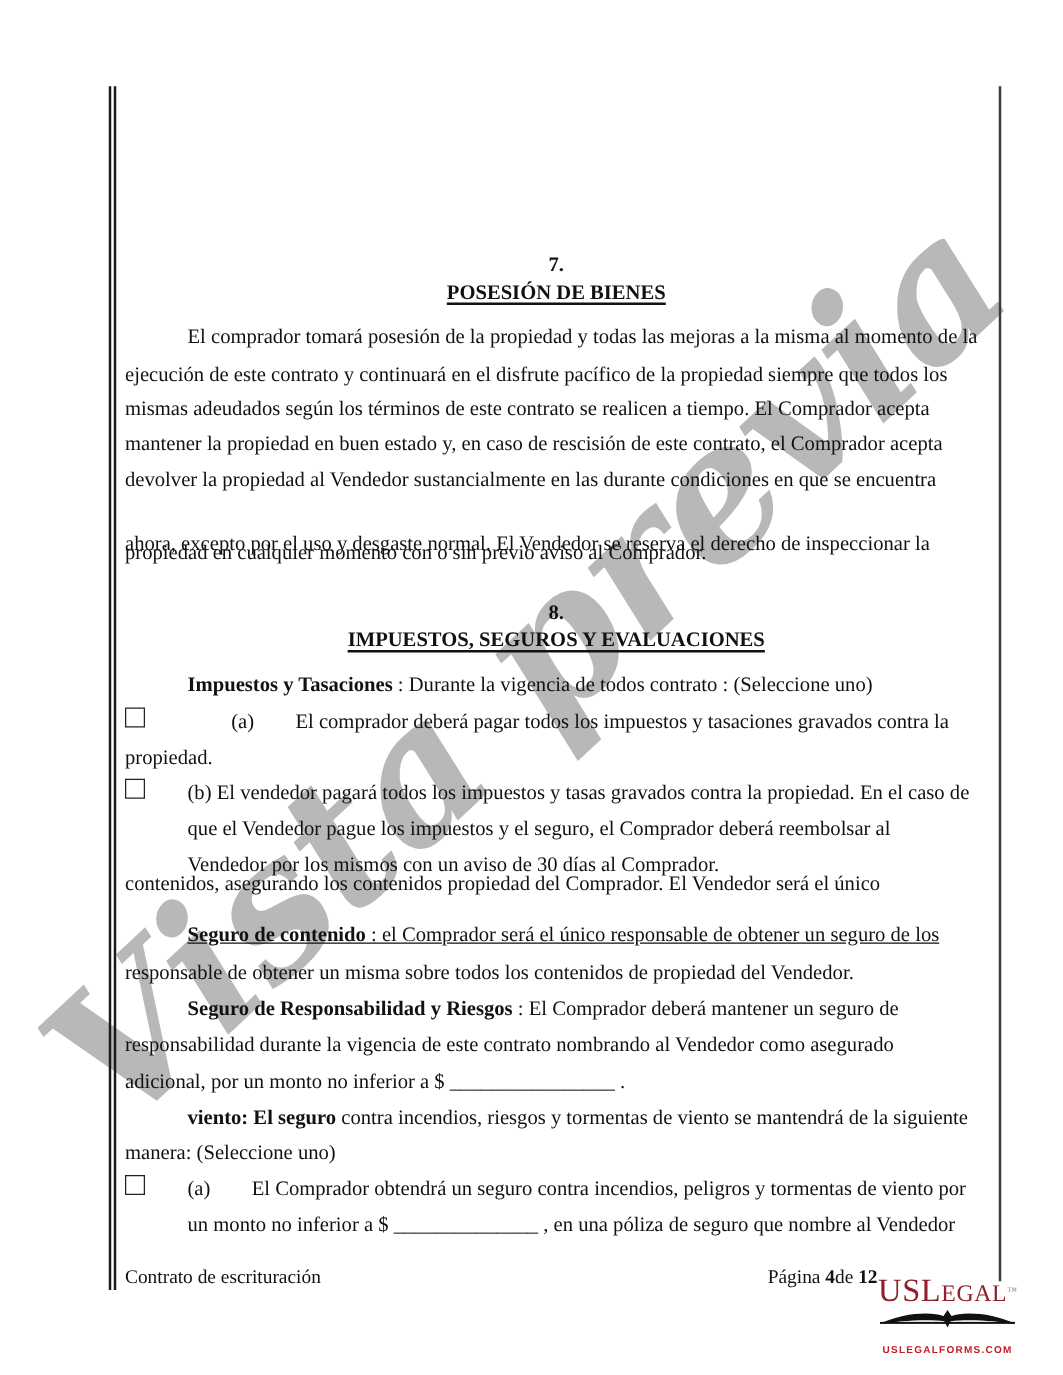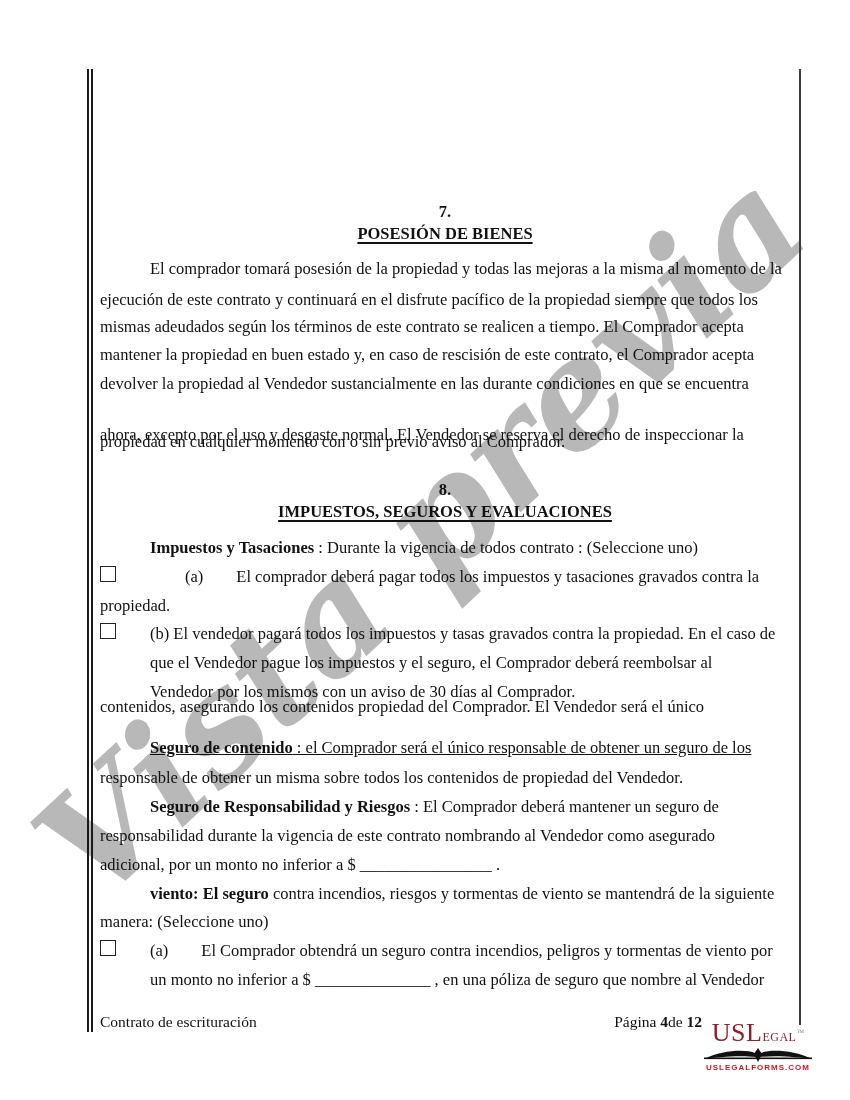--- a/index.html
+++ b/index.html
@@ -24,25 +24,25 @@
   .cbx{position:absolute;left:0;top:4px;width:16px;height:16px;box-sizing:border-box;
        border:1.5px solid #222;background:#fff;display:inline-block;}
   
   .footer-left{position:absolute;left:100px;top:1010px;font-size:15.5px;line-height:24px;z-index:2;}
   .footer-page{position:absolute;left:480px;top:1010px;width:222px;text-align:right;
                font-size:15.5px;line-height:24px;z-index:2;}
   
   .logo{position:absolute;left:694px;top:1020px;width:128px;text-align:center;z-index:4;}
   .logo .word{font-family:"Liberation Serif", serif;color:#8e1f2d;line-height:26px;white-space:nowrap;}
   .logo .word .big{font-size:26px;letter-spacing:.5px;}
-  .logo .word .small{font-size:12px;letter-spacing:.5px;}
+  .logo .word .small{font-size:19px;letter-spacing:.5px;}
   .logo .tm{font-size:8px;color:#8a8a8a;vertical-align:top;}
   .logo .wings{display:block;margin:-2px auto 0 auto;}
   .logo .site{font-family:"Liberation Sans", sans-serif;font-size:8px;font-weight:bold;
-              color:#c21a2c;letter-spacing:1px;margin-top:0px;white-space:nowrap;}
+              color:#c21a2c;letter-spacing:1px;margin-top:12px;white-space:nowrap;}
 </style>
 </head>
 <body>
 
 <div class="page">
 
   <div class="watermark">Vista previa</div>
 
   <div class="mline-left"></div>
   <div class="mline-right"></div>

